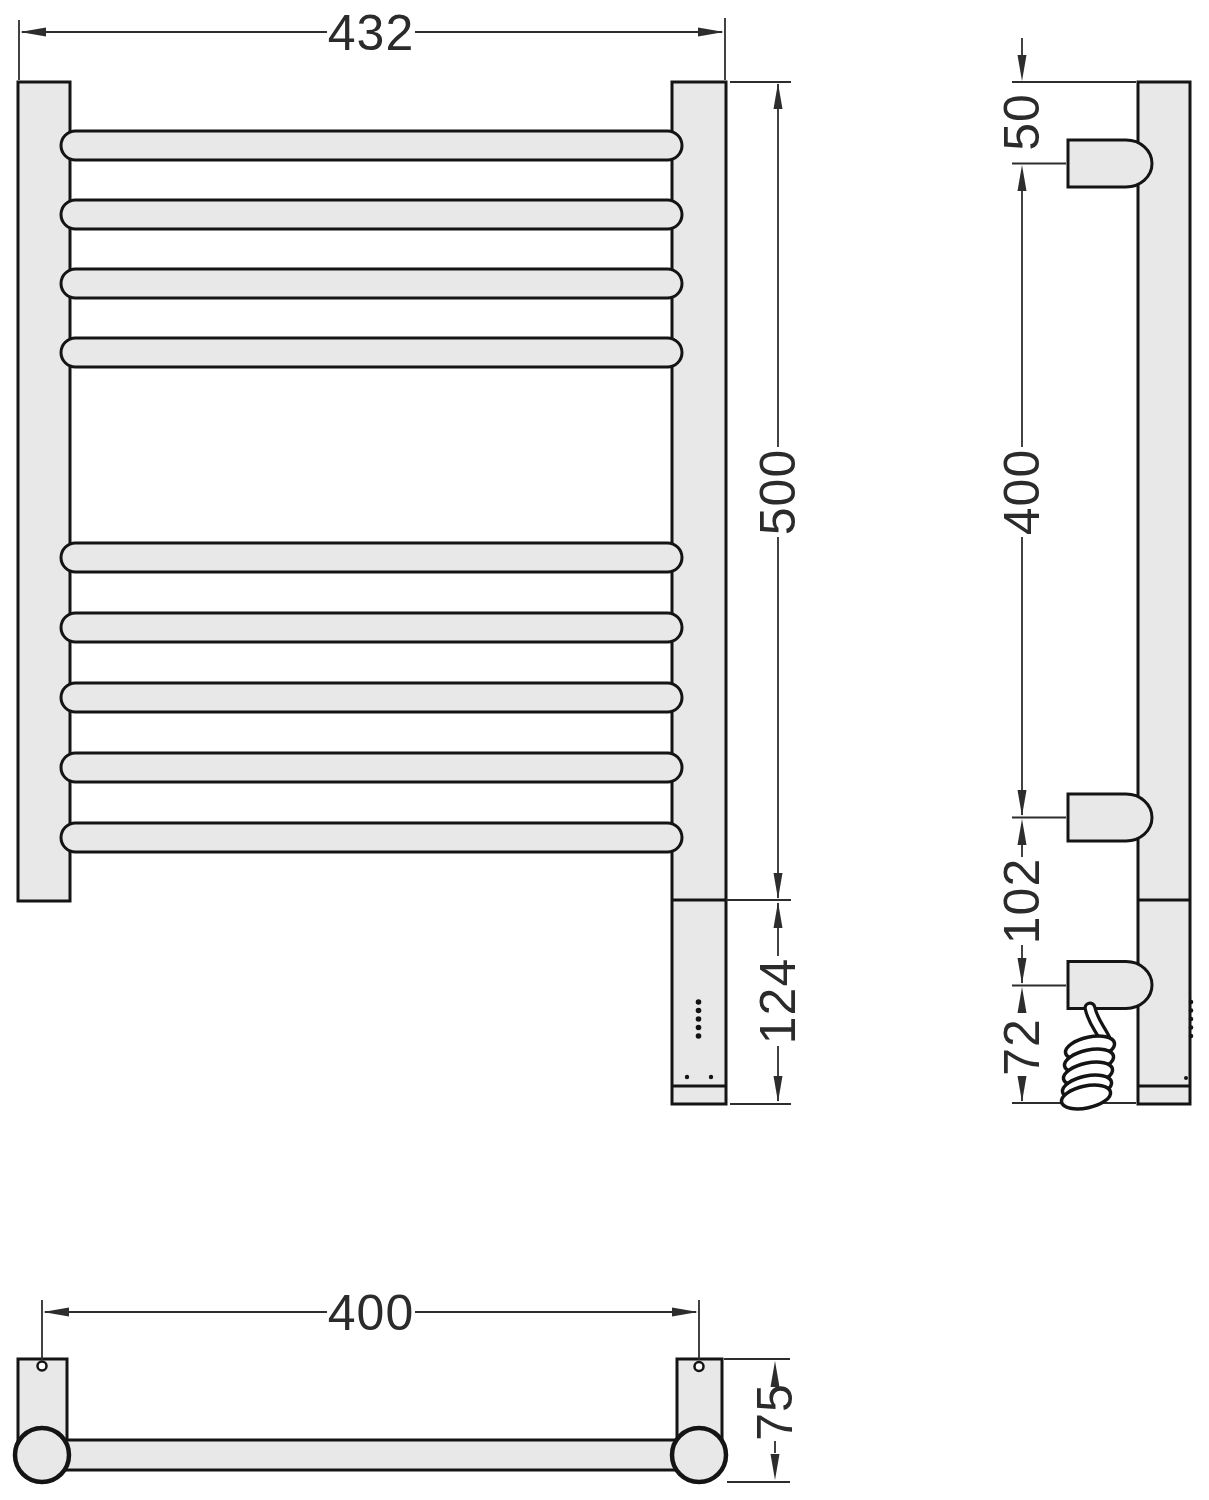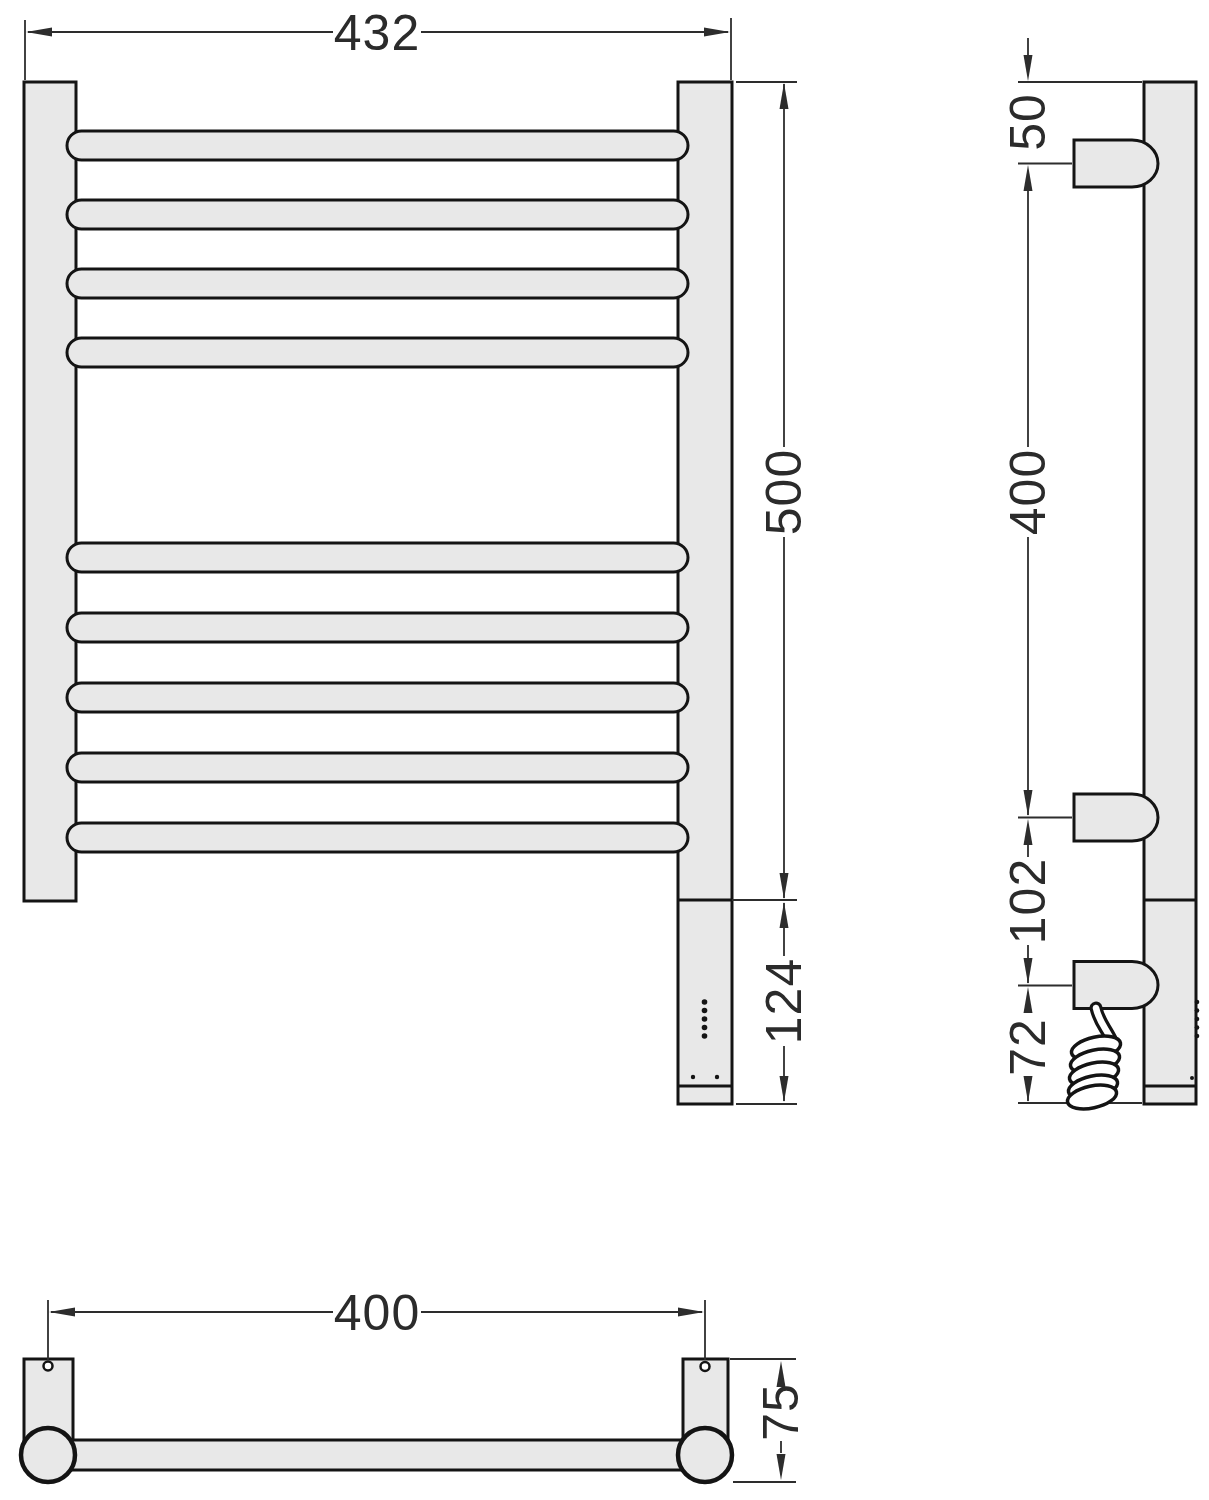--- a/index.html
+++ b/index.html
@@ -1,16 +1,16 @@
 <!DOCTYPE html>
 <html><head>
 <meta charset="utf-8">
 <style>
   html, body { margin: 0; padding: 0; background: #ffffff; }
-  .stage { width: 1137px; height: 1500px; position: relative; background: #ffffff; padding-left: 6px; }
+  .stage { width: 1137px; height: 1500px; position: relative; background: #ffffff; }
   svg { display: block; }
   .part   { fill: #e8e8e8; stroke: #141414; stroke-width: 3; }
   .part-thick { fill: #e8e8e8; stroke: #141414; stroke-width: 4.5; }
   .part-line { stroke: #141414; stroke-width: 3; fill: none; }
   .hole   { fill: #ffffff; stroke: #141414; stroke-width: 2.5; }
   .dot    { fill: #141414; stroke: none; }
   .dim    { stroke: #2d2d2d; stroke-width: 1.8; fill: none; }
   .arrow  { fill: #2d2d2d; stroke: none; }
   .dim-text { font-family: "Liberation Sans", sans-serif; font-size: 50px; fill: #2b2b2b; letter-spacing: 1px; }
   .cable-outer { stroke: #141414; stroke-width: 13; fill: none; stroke-linecap: round; }

